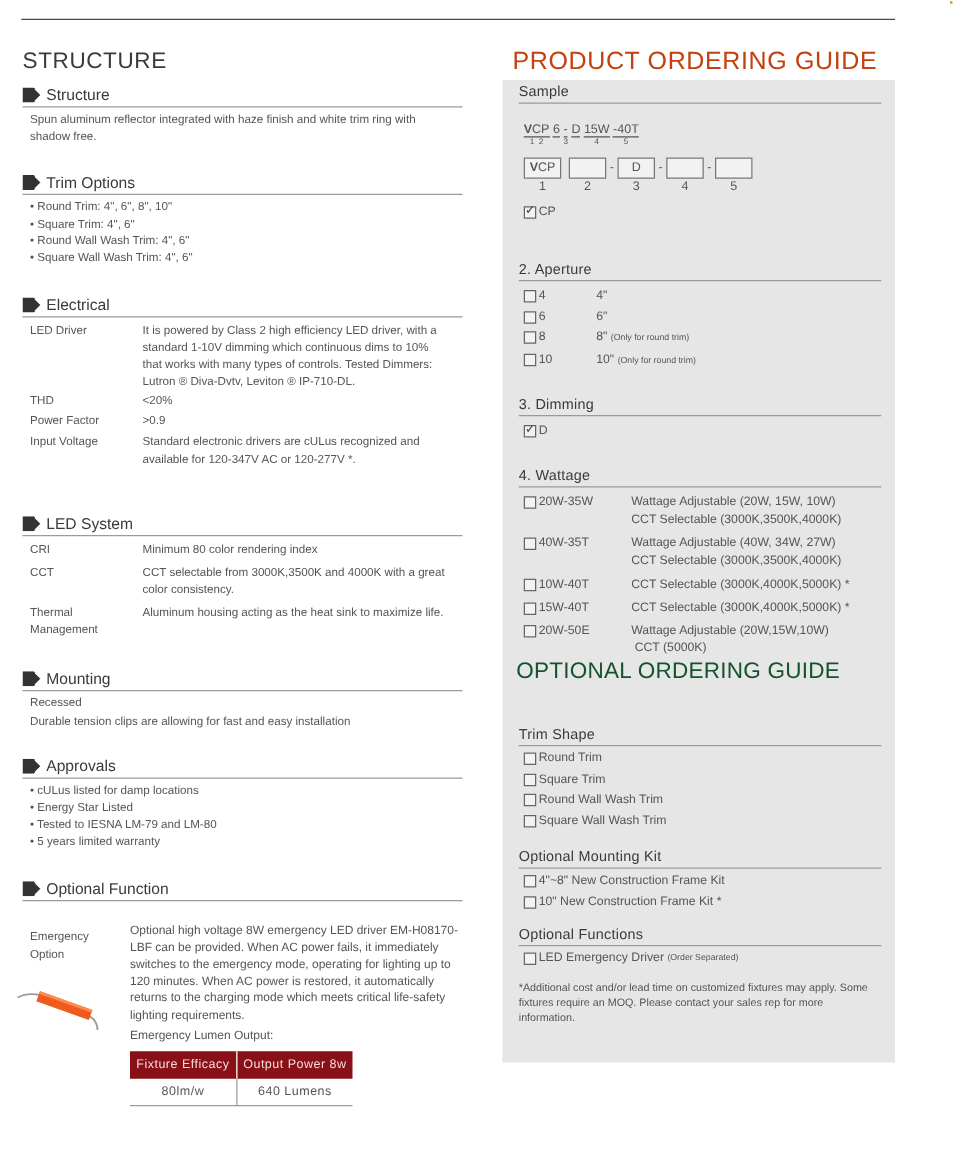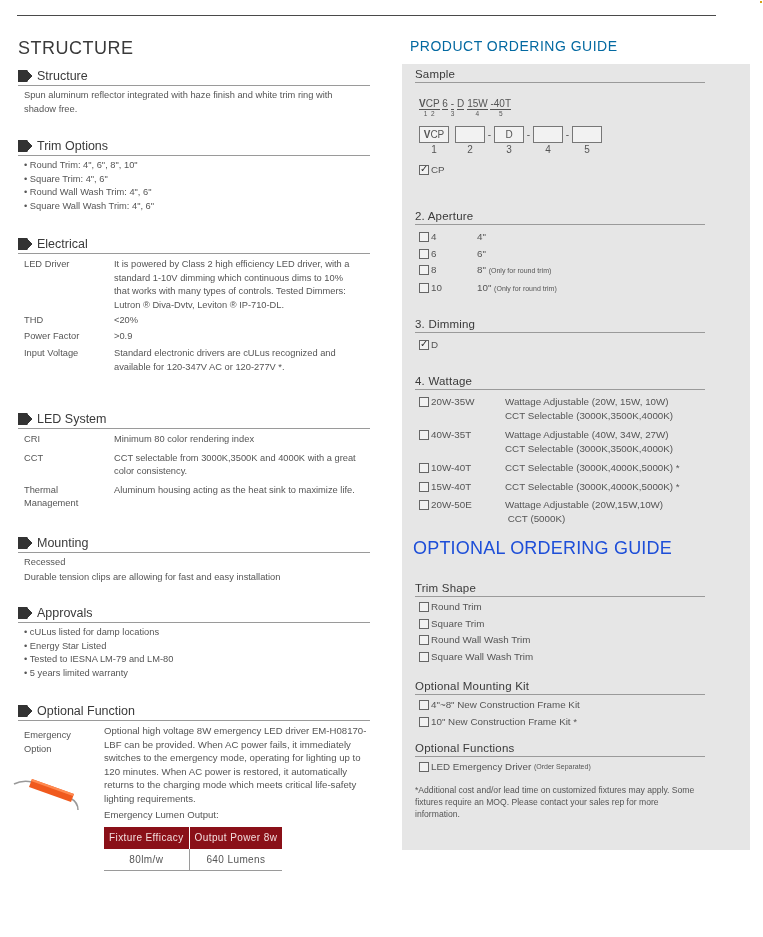--- a/index.html
+++ b/index.html
@@ -22,25 +22,25 @@
   .kv .v { flex: 1; }
 
   .emerg-img { position: absolute; left: -6px; top: 50px; width: 70px; height: 38px; }
   .em-table { border-collapse: collapse; margin-top: 6px; font-family: "Liberation Sans", sans-serif; font-size: 10px; }
   .em-table th { background: #8a1018; color: #f3dede; font-weight: normal; padding: 4px 5px; border-right: 1px solid #ffffff; letter-spacing: 0.4px; }
   .em-table th:last-child { border-right: none; }
   .em-table td { text-align: center; padding: 4px 5px; color: #555; border-bottom: 1px solid #9a9a9a; letter-spacing: 0.4px; }
   .em-table td:first-child { border-right: 1px solid #9a9a9a; }
 
   
-  .right-title { position: absolute; left: 410px; top: 38px; font-family: "Liberation Sans", sans-serif; font-size: 14px; letter-spacing: 0.5px; color: #0369a1; }
-  .panel { position: absolute; left: 402px; top: 64px; width: 348px; height: 786px; background: #e6e6e6; }
+  .right-title { position: absolute; left: 410px; top: 38px; font-family: "Liberation Sans", sans-serif; font-size: 20px; letter-spacing: 0.5px; color: #c2410c; }
+  .panel { position: absolute; left: 402px; top: 64px; width: 314px; height: 786px; background: #e6e6e6; }
   .rp { position: absolute; left: 13px; width: 290px; font-family: "Liberation Sans", sans-serif; }
   .rp-head { font-size: 11.5px; color: #3a3a3a; border-bottom: 1px solid #9a9a9a; padding-bottom: 2px; letter-spacing: 0.2px; }
-  .opt-title { position: absolute; left: 11px; top: 474px; font-size: 18px; color: #1d4ed8; font-family: "Liberation Sans", sans-serif; letter-spacing: 0.2px; }
+  .opt-title { position: absolute; left: 11px; top: 462px; font-size: 18px; color: #14532d; font-family: "Liberation Sans", sans-serif; letter-spacing: 0.2px; }
   .row { display: flex; align-items: flex-start; font-size: 9.8px; color: #555; line-height: 13.5px; margin-top: 3px; padding-left: 4px; }
   .cb { width: 10px; height: 10px; border: 1px solid #666; background: #f2f2f2; margin-right: 2px; margin-top: 2px; flex: none; position: relative; }
   .cb.checked::after { content: "✓"; position: absolute; left: 0px; top: -4px; font-size: 10px; color: #333; }
   .row .code { flex: none; }
   .row .desc { flex: 1; }
   .small { font-size: 7px; }
 
   .sample-code { position: absolute; left: 4px; top: 30px; font-size: 10px; color: #555; }
   .sample-code .seg { display: inline-block; text-align: center; position: relative; }
   .sample-code .seg .t { border-bottom: 1px solid #555; display: block; line-height: 11px; }
@@ -179,21 +179,21 @@
       <span class="label">Optional Function</span>
     </div>
     <div style="position:relative;">
       <div class="sec-body" style="position:absolute;left:0;top:5px;width:70px;">Emergency Option</div>
       <svg class="emerg-img" viewBox="0 0 70 38">
         <path d="M2,10 Q10,6 20,8" fill="none" stroke="#999" stroke-width="1.5"></path>
         <path d="M58,24 Q66,28 66,36" fill="none" stroke="#999" stroke-width="1.5"></path>
         <polygon points="20,5 62,20 59,28 17,13" fill="#f05a1e"></polygon>
         <polygon points="20,5 62,20 61,22 19,7" fill="#ff8a50"></polygon>
       </svg>
-      <div class="sec-body" style="margin-left:86px;padding-left:0;margin-top:3px;font-size:9.6px;line-height:13.6px;">
+      <div class="sec-body" style="margin-left:86px;padding-left:0;margin-top:17px;font-size:9.6px;line-height:13.6px;">
         <div>Optional high voltage 8W emergency LED driver EM-H08170-LBF can be provided. When AC power fails, it immediately switches to the emergency mode, operating for lighting up to 120 minutes. When AC power is restored, it automatically returns to the charging mode which meets critical life-safety lighting requirements.</div>
         <div style="margin-top:2px;">Emergency Lumen Output:</div>
         <table class="em-table">
           <tbody>
               <tr>
             <th>Fixture Efficacy</th>
             <th>Output Power 8w</th>
           </tr>
           <tr>
             <td>80lm/w</td>

